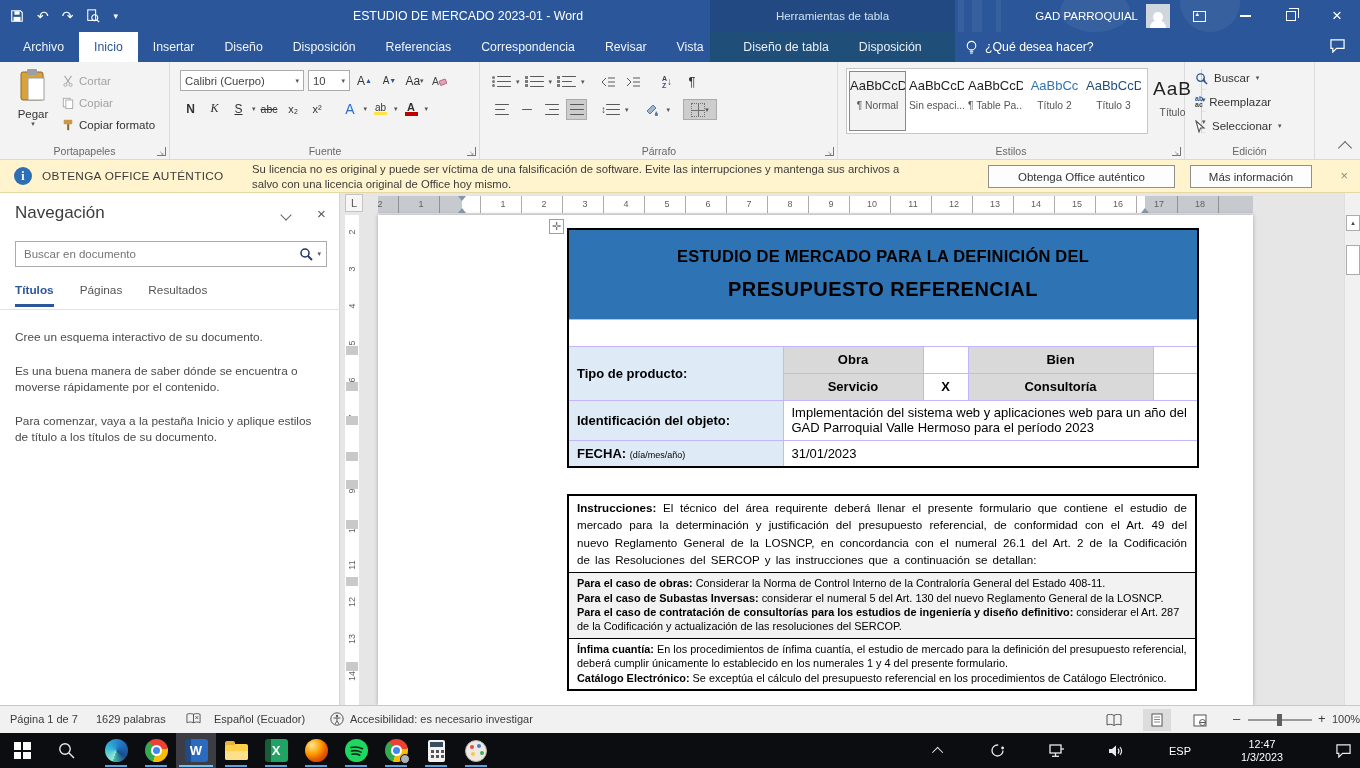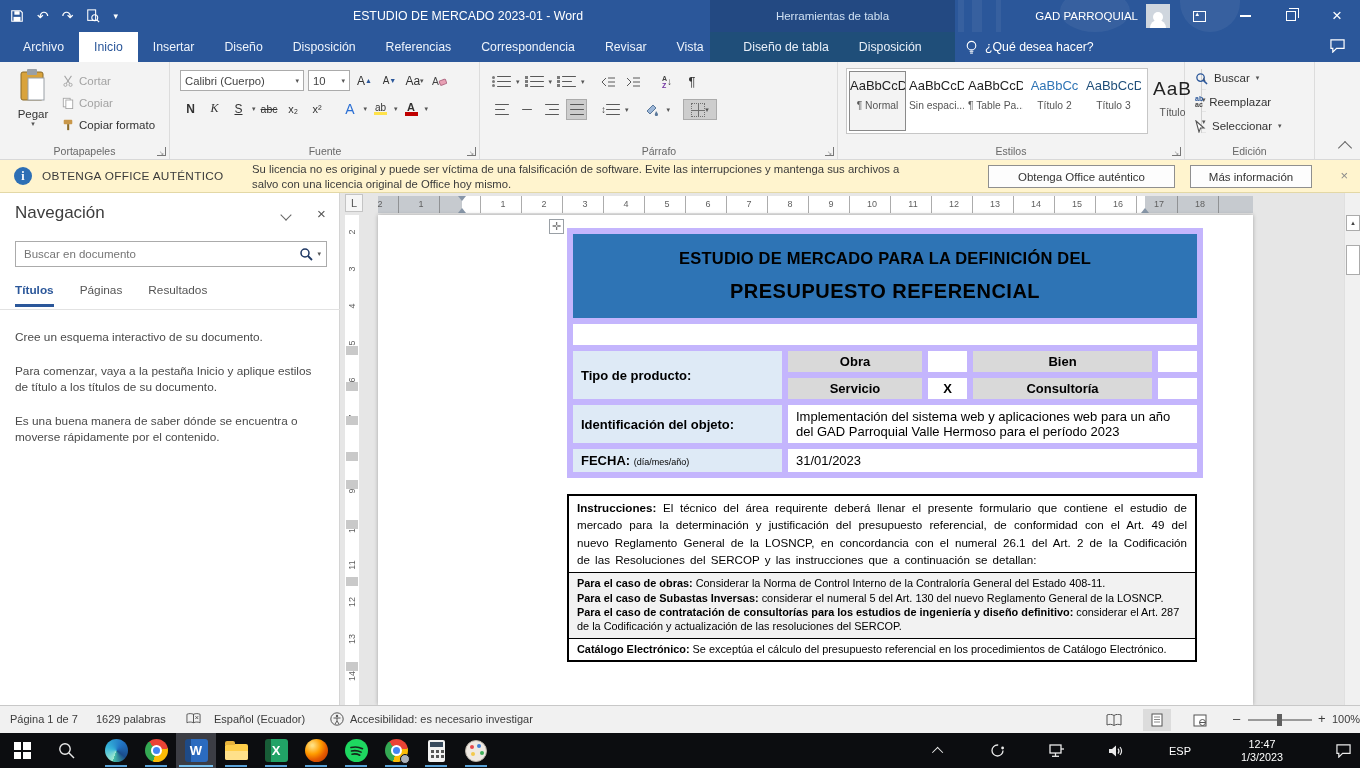--- a/index.html
+++ b/index.html
@@ -121,21 +121,21 @@
   .vscroll { position:absolute; right:0; top:0; width:16px; height:512px; background:#f1f1f1; border-left:1px solid #e0e0e0; }
   .vs-up { position:absolute; left:1px; top:22px; width:14px; height:16px; background:#fff; border:1px solid #ababab;
            display:flex; align-items:center; justify-content:center; font-size:7px; color:#444; }
   .vs-thumb { position:absolute; left:1px; top:52px; width:14px; height:30px; background:#fff; border:1px solid #ababab; }
 
   .page { position:absolute; left:38px; top:22px; width:875px; height:490px; background:#fff; box-shadow:0 0 4px rgba(0,0,0,.28); }
   .thandle { position:absolute; left:171px; top:4px; width:15px; height:15px; border:1px solid #9aa0a6; background:#fff;
              display:flex; align-items:center; justify-content:center; font-size:11px; color:#777; }
 
   table.doc { position:absolute; left:189px; top:13px; width:630px; border-collapse:collapse; border:2px solid #000; table-layout:fixed; }
-  table.doc td { border:6px solid #c4b5fd; font-size:13px; color:#000; }
+  table.doc td { border:1px solid #c4b5fd; font-size:13px; color:#000; }
   .banner { background:#2e74b5; color:#fff; text-align:center; height:90px; }
   .banner .b1 { font-size:16.5px; font-weight:bold; letter-spacing:.2px; margin-bottom:12px; }
   .banner .b2 { font-size:20px; font-weight:bold; letter-spacing:.5px; }
   .rowgap { height:27px; }
   .lblcell { background:#deeaf6; font-weight:bold; font-size:13.5px; padding-left:8px; }
   .graycell { background:#d9d9d9; font-weight:bold; text-align:center; height:27px; }
   .markcell { text-align:center; font-weight:bold; }
   .valcell { font-size:11.4px; line-height:15px; padding:4px 8px; font-weight:normal; }
   .fsmall { font-weight:normal; font-size:9px; }
 
@@ -593,22 +593,22 @@
         <span class="dd" style="margin-right:5px;">▾</span>
       </div>
       <div class="nav-tabs" id="ntabs">
           <div class="ntab active">Títulos</div>
           <div class="ntab">Páginas</div>
           <div class="ntab">Resultados</div>
         </div>
       <div class="nav-sep"></div>
       <div class="nav-body">
         <p>Cree un esquema interactivo de su documento.</p>
+        <p>Es una buena manera de saber dónde se encuentra o moverse rápidamente por el contenido.</p>
         <p>Para comenzar, vaya a la pestaña Inicio y aplique estilos de título a los títulos de su documento.</p>
-        <p>Es una buena manera de saber dónde se encuentra o moverse rápidamente por el contenido.</p>
       </div>
     </div>
 
     <div class="docarea">
       <div class="tabsel">L</div>
       <div class="hruler">
         <div class="ticks"></div>
         <div id="hnums">
             <span class="hnum" style="left: 2px;">2</span>
             <span class="hnum" style="left: 43px;">1</span>
@@ -707,20 +707,21 @@
           </table>
 
         <div class="instr">
           <div class="sec intro"><b>Instrucciones:</b> <span>El técnico del área requirente deberá llenar el presente formulario que contiene el estudio de mercado para la determinación y justificación del presupuesto referencial, de conformidad con el Art. 49 del nuevo Reglamento General de la LOSNCP, en concordancia con el numeral 26.1 del Art. 2 de la Codificación de las Resoluciones del SERCOP y las instrucciones que a continuación se detallan:</span></div>
           <div class="sec cases" id="cases">
               <div class="iline"><b>Para el caso de obras: </b><span>Considerar la Norma de Control Interno de la Contraloría General del Estado 408-11.</span></div>
               <div class="iline"><b>Para el caso de Subastas Inversas: </b><span>considerar el numeral 5 del Art. 130 del nuevo Reglamento General de la LOSNCP.</span></div>
               <div class="iline"><b>Para el caso de contratación de consultorías para los estudios de ingeniería y diseño definitivo: </b><span>considerar el Art. 287 de la Codificación y actualización de las resoluciones del SERCOP.</span></div>
             </div>
           <div class="sec notes" id="notes">
+              <div class="iline"><b>Ínfima cuantía: </b><span>En los procedimientos de ínfima cuantía, el estudio de mercado para la definición del presupuesto referencial, deberá cumplir únicamente lo establecido en los numerales 1 y 4 del presente formulario.</span></div>
               <div class="iline"><b>Catálogo Electrónico: </b><span>Se exceptúa el cálculo del presupuesto referencial en los procedimientos de Catálogo Electrónico.</span></div>
             </div>
         </div>
       </div>
 
       <div class="vscroll">
         <div class="vs-up">▴</div>
         <div class="vs-thumb"></div>
       </div>
     </div>

